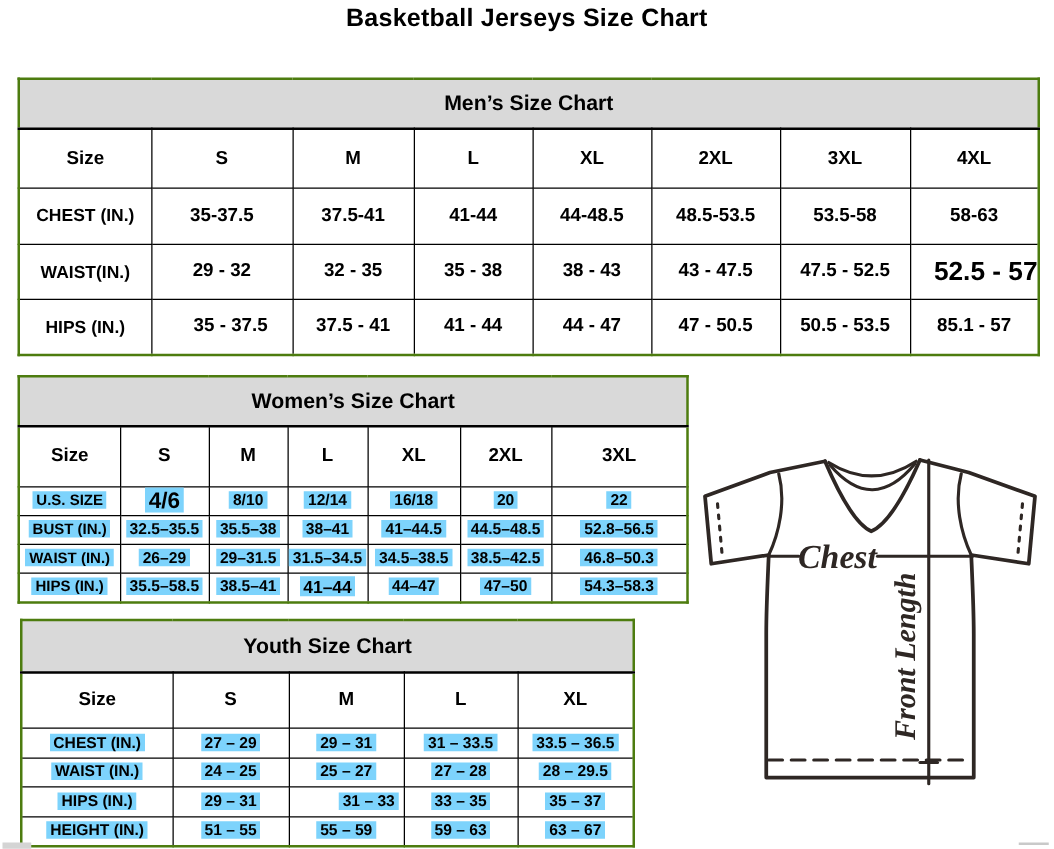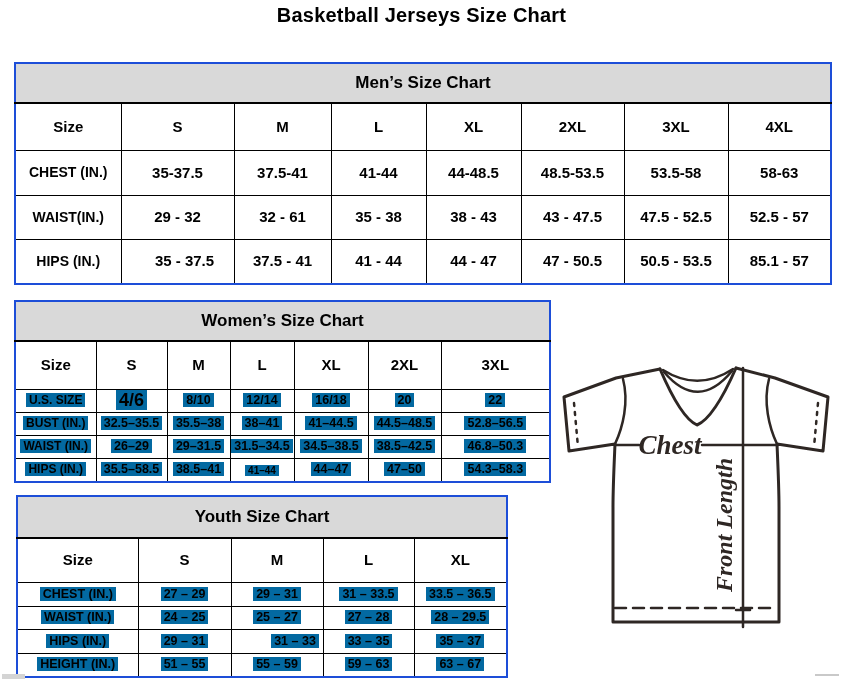--- a/index.html
+++ b/index.html
@@ -7,31 +7,31 @@
     width:843px;height:679px;position:relative;background:#ffffff;
     font-family:"Liberation Sans", sans-serif;color:#000;overflow:hidden;
   }
   .page-title{
     position:absolute;top:4px;left:0;width:843px;text-align:center;
     font-size:20px;font-weight:bold;margin:0;letter-spacing:0.2px;
   }
   .size-table{position:absolute;}
   table.sz{
     border-collapse:collapse;table-layout:fixed;width:100%;
-    border:2px solid #1d4ed8;
+    border:2px solid #4d7c0f;
   }
   table.sz th, table.sz td{
     border:1px solid #000;text-align:center;vertical-align:middle;
     font-weight:bold;padding:0;line-height:1.1;
   }
   table.sz .tbl-title{
     background:#d9d9d9;font-size:17px;border-bottom:2px solid #000;
   }
   table.sz tr.colhead th{background:#fff;}
-  .hl{background:#0369a1;padding:0 3px;text-align:right;}
+  .hl{background:#7dd3fc;padding:0 3px;text-align:right;}
   .jersey{position:absolute;left:553px;top:352px;width:290px;height:296px;margin:0;}
   .frag{position:absolute;}
   .frag-left{left:2px;top:674px;width:23px;height:5px;background:#d4d4d4;}
   .frag-right{left:815px;top:674px;width:24px;height:2px;background:#c9c9c9;}
 </style>
 </head>
 <body>
 
 <h1 class="page-title">Basketball Jerseys Size Chart</h1>
 
@@ -67,26 +67,26 @@
           <td style="font-size: 15px;">37.5-41</td>
           <td style="font-size: 15px;">41-44</td>
           <td style="font-size: 15px;">44-48.5</td>
           <td style="font-size: 15px;">48.5-53.5</td>
           <td style="font-size: 15px;">53.5-58</td>
           <td style="font-size: 15px;">58-63</td>
         </tr>
         <tr>
           <td style="height: 43px; font-size: 14px;">WAIST(IN.)</td>
           <td style="font-size: 15px;">29 - 32</td>
-          <td style="font-size: 15px;">32 - 61</td>
+          <td style="font-size: 15px;">32 - 35</td>
           <td style="font-size: 15px;">35 - 38</td>
           <td style="font-size: 15px;">38 - 43</td>
           <td style="font-size: 15px;">43 - 47.5</td>
           <td style="font-size: 15px;">47.5 - 52.5</td>
-          <td style="font-size: 15px;">52.5 - 57</td>
+          <td style="font-size: 21px; text-align: right;">52.5 - 57</td>
         </tr>
         <tr>
           <td style="height: 43px; font-size: 14px;">HIPS (IN.)</td>
           <td style="font-size: 15px; padding-left: 14px;">35 - 37.5</td>
           <td style="font-size: 15px;">37.5 - 41</td>
           <td style="font-size: 15px;">41 - 44</td>
           <td style="font-size: 15px;">44 - 47</td>
           <td style="font-size: 15px;">47 - 50.5</td>
           <td style="font-size: 15px;">50.5 - 53.5</td>
           <td style="font-size: 15px;">85.1 - 57</td>
@@ -143,21 +143,21 @@
           <td style="font-size: 12.5px;"><span class="hl">29–31.5</span></td>
           <td style="font-size: 12.5px;"><span class="hl">31.5–34.5</span></td>
           <td style="font-size: 12.5px;"><span class="hl">34.5–38.5</span></td>
           <td style="font-size: 12.5px;"><span class="hl">38.5–42.5</span></td>
           <td style="font-size: 12.5px;"><span class="hl">46.8–50.3</span></td>
         </tr>
         <tr>
           <td style="height: 22px; font-size: 12px;"><span class="hl">HIPS (IN.)</span></td>
           <td style="font-size: 12.5px;"><span class="hl">35.5–58.5</span></td>
           <td style="font-size: 12.5px;"><span class="hl">38.5–41</span></td>
-          <td style="font-size: 10px;"><span class="hl">41–44</span></td>
+          <td style="font-size: 14px;"><span class="hl">41–44</span></td>
           <td style="font-size: 12.5px;"><span class="hl">44–47</span></td>
           <td style="font-size: 12.5px;"><span class="hl">47–50</span></td>
           <td style="font-size: 12.5px;"><span class="hl">54.3–58.3</span></td>
         </tr>
       </tbody>
     </table>
   </section>
 
 <section class="size-table" style="left:16px;top:495px;width:490px;border-radius:15px;">
     <table class="sz">

